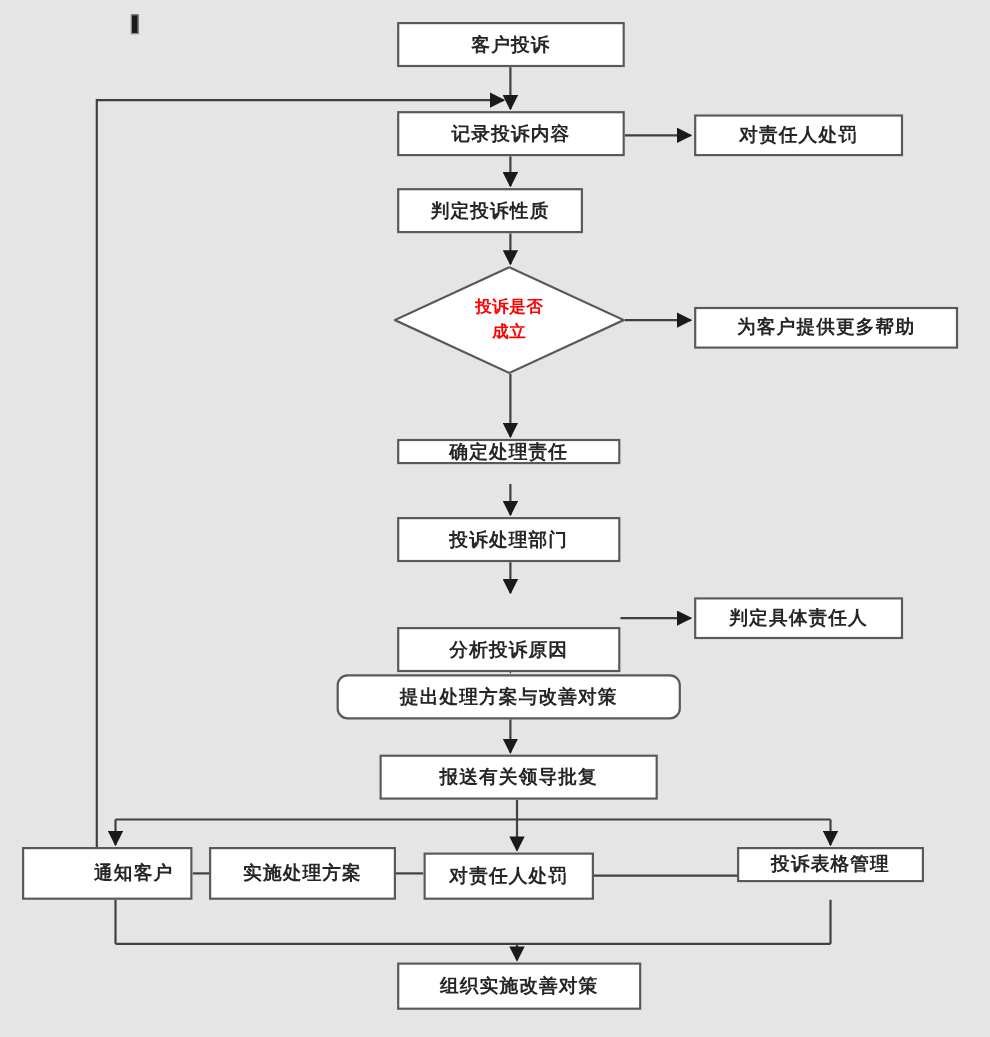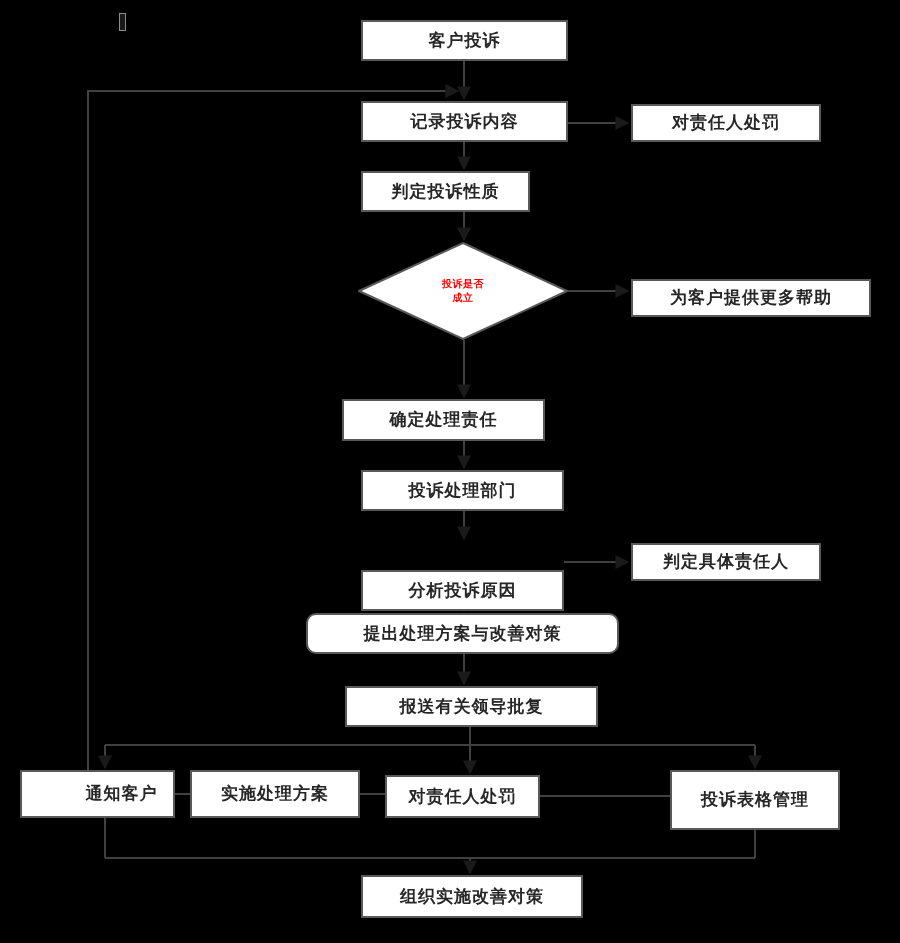--- a/index.html
+++ b/index.html
@@ -8,21 +8,21 @@
     padding: 0;
     background: #ffffff;
   }
   body {
     font-family: "Liberation Sans", "DejaVu Sans", sans-serif;
   }
   #canvas {
     position: relative;
     width: 900px;
     height: 943px;
-    background: #000000;
+    background: #e5e5e5;
     overflow: hidden;
   }
   #edges {
     position: absolute;
     left: 0;
     top: 0;
     width: 900px;
     height: 943px;
     pointer-events: none;
   }
@@ -52,21 +52,21 @@
     position: absolute;
     left: 0;
     top: 0;
     width: 100%;
     height: 100%;
     z-index: -1;
   }
   .node.decision .label {
     position: relative;
     z-index: 2;
-    font-size: 10px;
+    font-size: 15px;
     line-height: 1.45;
     letter-spacing: 0.5px;
   }
   .caret {
     position: absolute;
     background: #1a1a1a;
     border: 1px solid #8c8c8c;
     z-index: 5;
   }
 </style>
@@ -145,21 +145,21 @@
       <div class="node decision" style="left: 358px; top: 242px; width: 210px; height: 98px;">
         <svg class="diamond-shape" viewBox="0 0 210 98" preserveAspectRatio="none">
           <polygon points="105,1 209,49 105,97 1,49" fill="#ffffff" stroke="#595959" stroke-width="2"></polygon>
         </svg>
         <span class="label" style="white-space: pre-line;">投诉是否
 成立</span>
       </div>
       <div class="node" style="left: 631px; top: 279px; width: 240px; height: 38px;">
         <span class="label">为客户提供更多帮助</span>
       </div>
-      <div class="node" style="left: 342px; top: 399px; width: 203px; height: 42px;">
+      <div class="node" style="left: 361px; top: 399px; width: 203px; height: 23px;">
         <span class="label">确定处理责任</span>
       </div>
       <div class="node" style="left: 361px; top: 470px; width: 203px; height: 41px;">
         <span class="label">投诉处理部门</span>
       </div>
       <div class="node" style="left: 361px; top: 570px; width: 203px; height: 41px;">
         <span class="label">分析投诉原因</span>
       </div>
       <div class="node" style="left: 631px; top: 543px; width: 190px; height: 38px;">
         <span class="label">判定具体责任人</span>
@@ -172,21 +172,21 @@
       </div>
       <div class="node" style="left: 20px; top: 770px; width: 155px; height: 48px; padding-left: 48px;">
         <span class="label">通知客户</span>
       </div>
       <div class="node" style="left: 190px; top: 770px; width: 170px; height: 48px;">
         <span class="label">实施处理方案</span>
       </div>
       <div class="node" style="left: 385px; top: 775px; width: 155px; height: 43px;">
         <span class="label">对责任人处罚</span>
       </div>
-      <div class="node" style="left: 670px; top: 770px; width: 170px; height: 60px;">
+      <div class="node" style="left: 670px; top: 770px; width: 170px; height: 32px;">
         <span class="label">投诉表格管理</span>
       </div>
       <div class="node" style="left: 361px; top: 875px; width: 222px; height: 43px;">
         <span class="label">组织实施改善对策</span>
       </div>
     </div>
 
 </div>
 
 </body></html>

